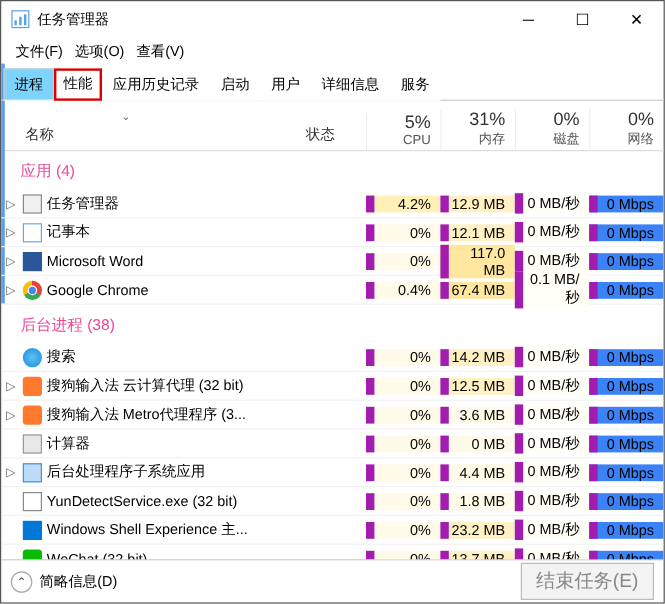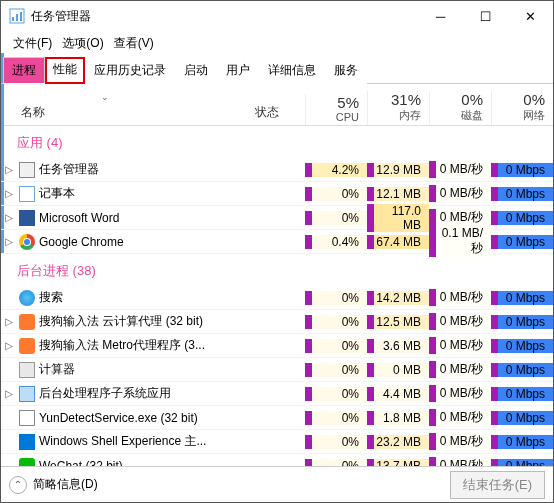--- a/index.html
+++ b/index.html
@@ -7,21 +7,21 @@
   .window { width: 554px; height: 503px; border: 1px solid #555; display: flex; flex-direction: column; background: #fff; position: relative; }
   .titlebar { display: flex; align-items: center; height: 30px; padding-left: 8px; }
   .title-icon { width: 16px; height: 16px; margin-right: 6px; display: inline-flex; align-items: center; justify-content: center; }
   .title-text { flex: 1; font-size: 12px; }
   .win-controls { display: flex; }
   .win-btn { width: 45px; height: 30px; display: flex; align-items: center; justify-content: center; font-size: 13px; font-family: "Segoe UI Symbol", sans-serif; }
   .menubar { display: flex; padding: 2px 4px 2px 8px; gap: 2px; font-size: 12px; }
   .menu-item { padding: 2px 4px; }
   .tabbar { display: flex; border-bottom: 1px solid #ccc; padding-left: 2px; position: relative; }
   .tab { padding: 4px 8px; border: 1px solid transparent; position: relative; top: 1px; background: #fff; font-size: 12px; }
-  .tab.active { border: 1px solid #ccc; border-bottom: 1px solid #fff; background: #ec4899; }
+  .tab.active { border: 1px solid #ccc; border-bottom: 1px solid #fff; background: #7dd3fc; }
   .tab.highlight-red { border: 2.5px solid #d00 !important; border-bottom: 2.5px solid #d00 !important; padding: 2px 6px; }
   .header-row { display: flex; align-items: flex-end; border-bottom: 1px solid #ddd; min-height: 42px; padding-top: 4px; }
   .col-arrow { width: 16px; text-align: center; color: #555; font-size: 10px; }
   .col-name { flex: 1; padding-left: 4px; display: flex; flex-direction: column; justify-content: flex-end; }
   .col-name .sort-ind { font-size: 9px; color: #666; height: 12px; }
   .col-name .lbl { font-size: 12px; color: #333; padding-bottom: 4px; }
   .col-status { width: 50px; text-align: left; font-size: 12px; color: #333; display: flex; flex-direction: column; justify-content: flex-end; padding-bottom: 4px; }
   .col-metric { width: 62px; text-align: right; padding-right: 8px; display: flex; flex-direction: column; justify-content: flex-end; border-left: 1px solid #eee; }
   .col-metric .pct { font-size: 15px; color: #333; }
   .col-metric .lbl { font-size: 11px; color: #555; padding-bottom: 2px; }
@@ -37,21 +37,21 @@
   .row .cell.cpu.hot { background: #fff0b8; }
   .row .cell.mem { background: #fffbe8; }
   .row .cell.mem.hot { background: #ffe7a0; }
   .row .cell.mem.med { background: #fff1c4; }
   .row .cell.disk { background: #fffef7; }
   .row .cell.net { background: #3b82f6; }
   .row .status-sp { width: 50px; }
   .footer { display: flex; align-items: center; border-top: 1px solid #ccc; height: 36px; padding: 0 8px; }
   .footer .left { display: flex; align-items: center; gap: 6px; flex: 1; }
   .footer .chev { width: 18px; height: 18px; border: 1px solid #aaa; border-radius: 50%; display: flex; align-items: center; justify-content: center; font-size: 10px; color: #555; }
-  .footer-btn { padding: 4px 12px; border: 1px solid #bbb; background: #f3f3f3; color: #888; font-size: 13px; }
+  .footer-btn { padding: 4px 12px; border: 1px solid #bbb; background: #f3f3f3; color: #888; font-size: 16px; }
   .left-blue { position: absolute; left: 0; top: 52px; width: 3px; height: 200px; background: #5aa0e8; }
   .ic-word { background: #2b579a; }
   .ic-chrome { border-radius:50%; background: conic-gradient(#ea4335 0 120deg,#34a853 120deg 240deg,#fbbc05 240deg 360deg); position:relative; }
   .ic-chrome::after{content:"";position:absolute;inset:4px;border-radius:50%;background:#fff;}
   .ic-chrome::before{content:"";position:absolute;inset:5px;border-radius:50%;background:#4285f4;z-index:1;}
   .ic-notepad { background:#fff;border:1px solid #6aa9e0; }
   .ic-tm { background:#f0f0f0;border:1px solid #888; }
   .ic-search { border-radius:50%; background:radial-gradient(circle,#59c3ef,#1e88e5);}
   .ic-sogou { background:#ff7a2f;border-radius:3px;}
   .ic-calc { background:#e8e8e8;border:1px solid #999;}

